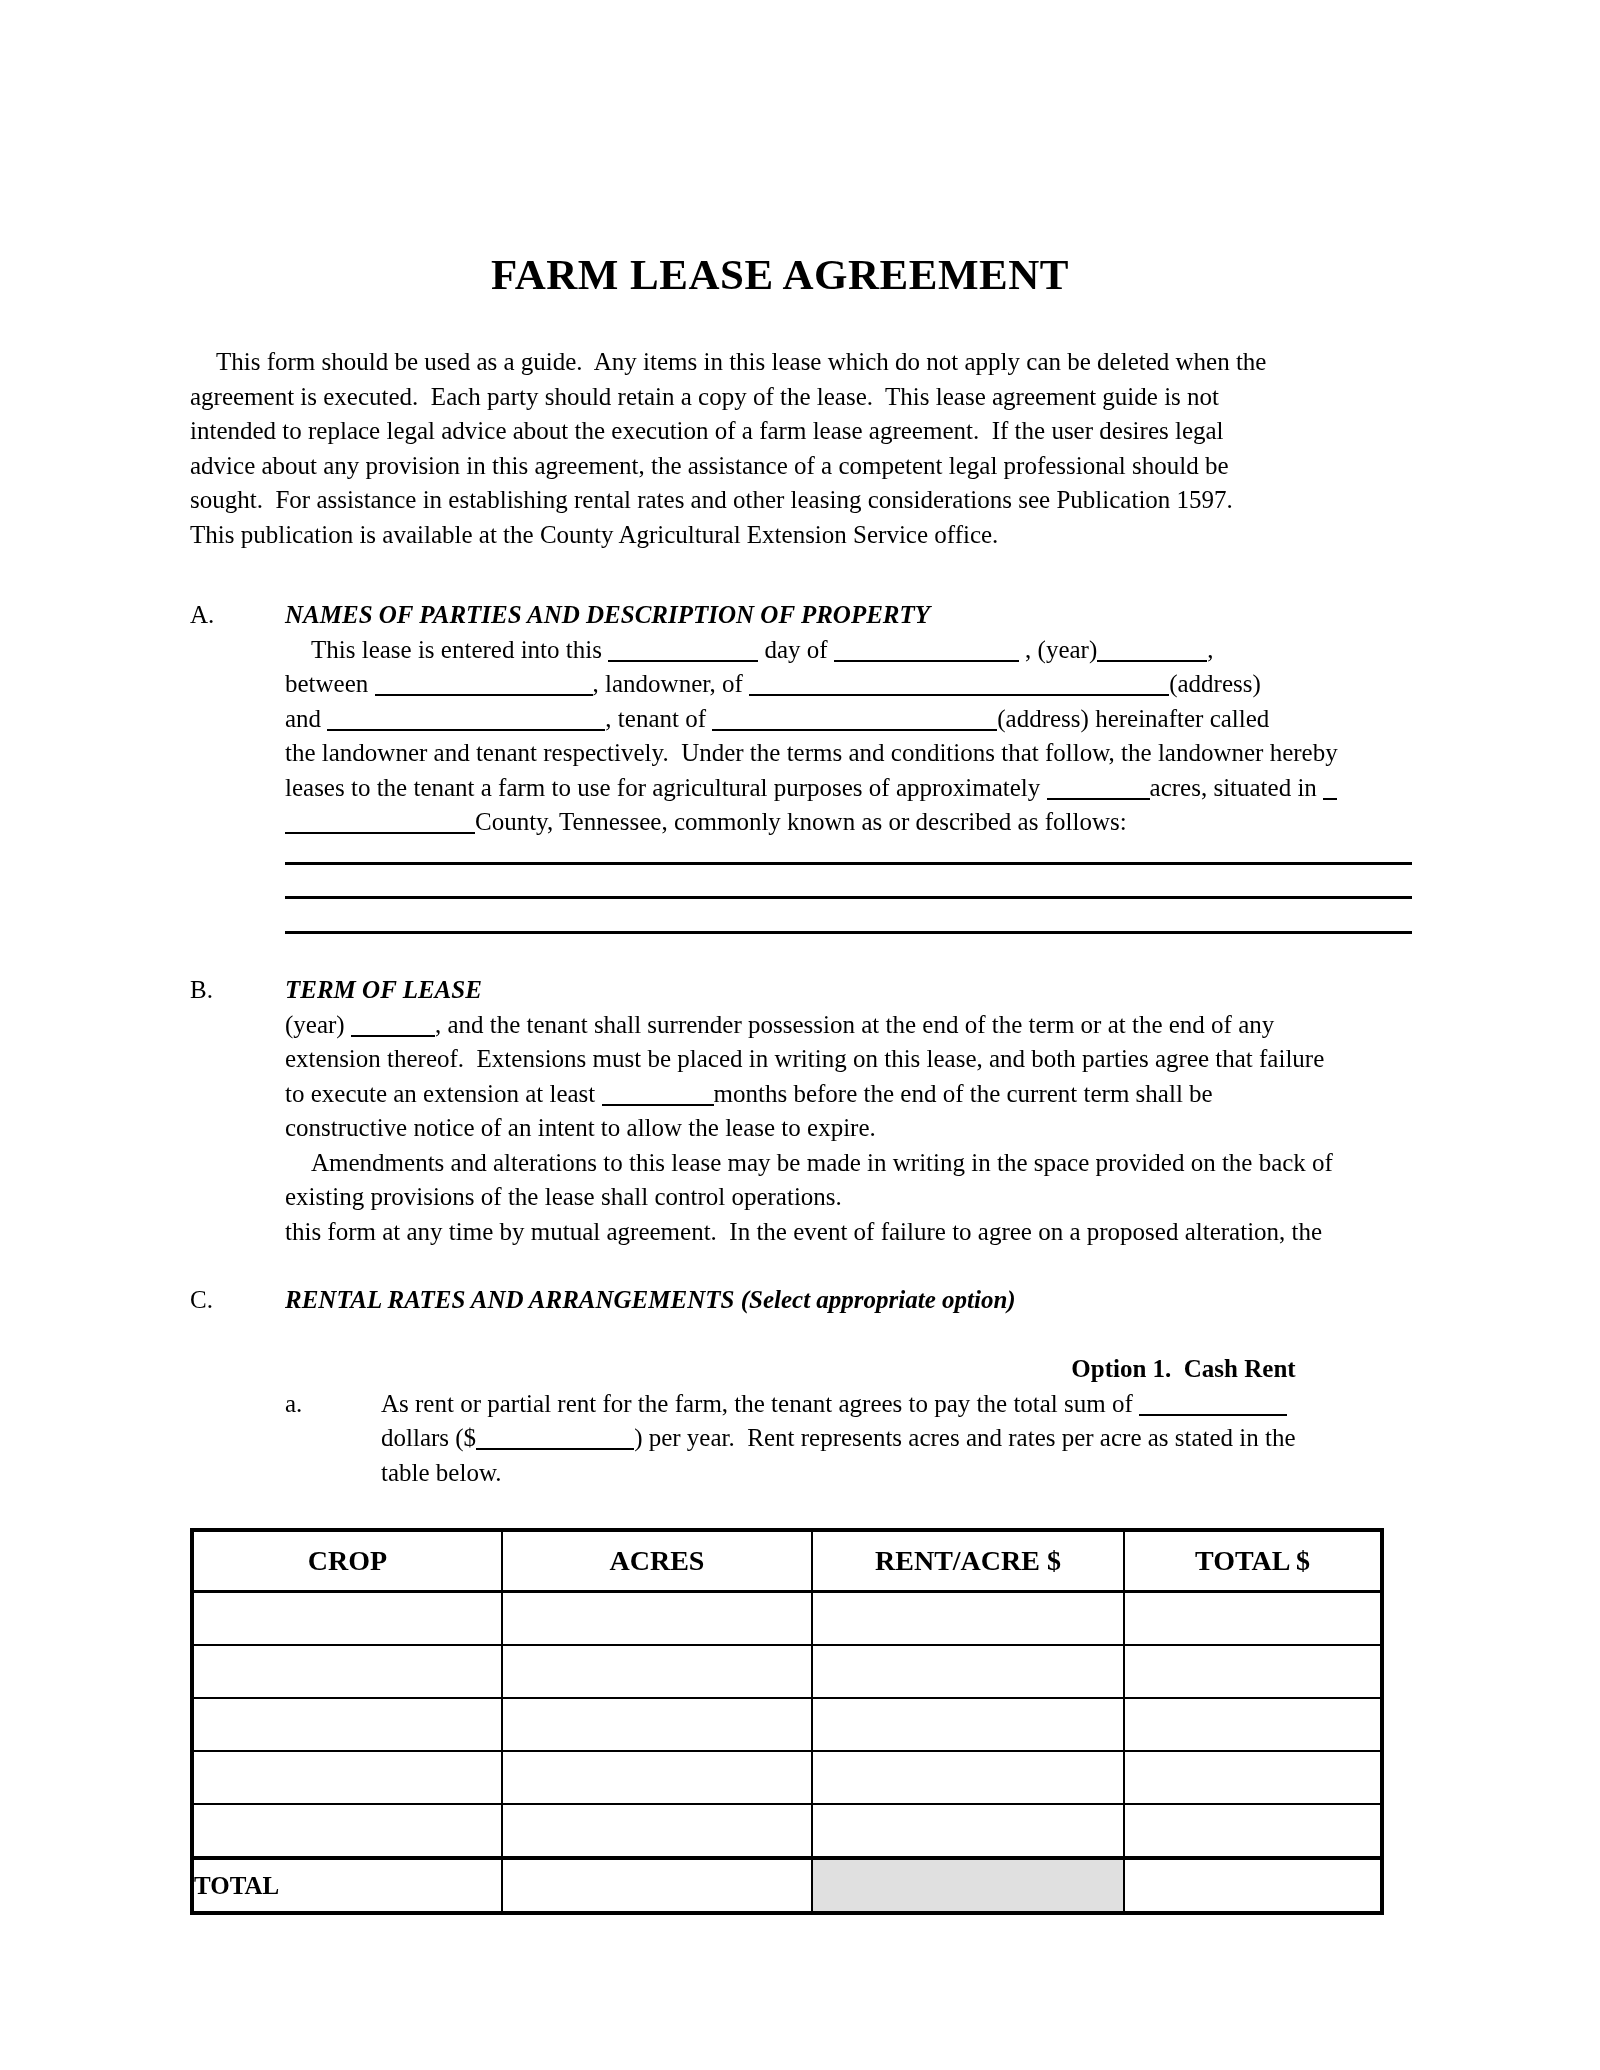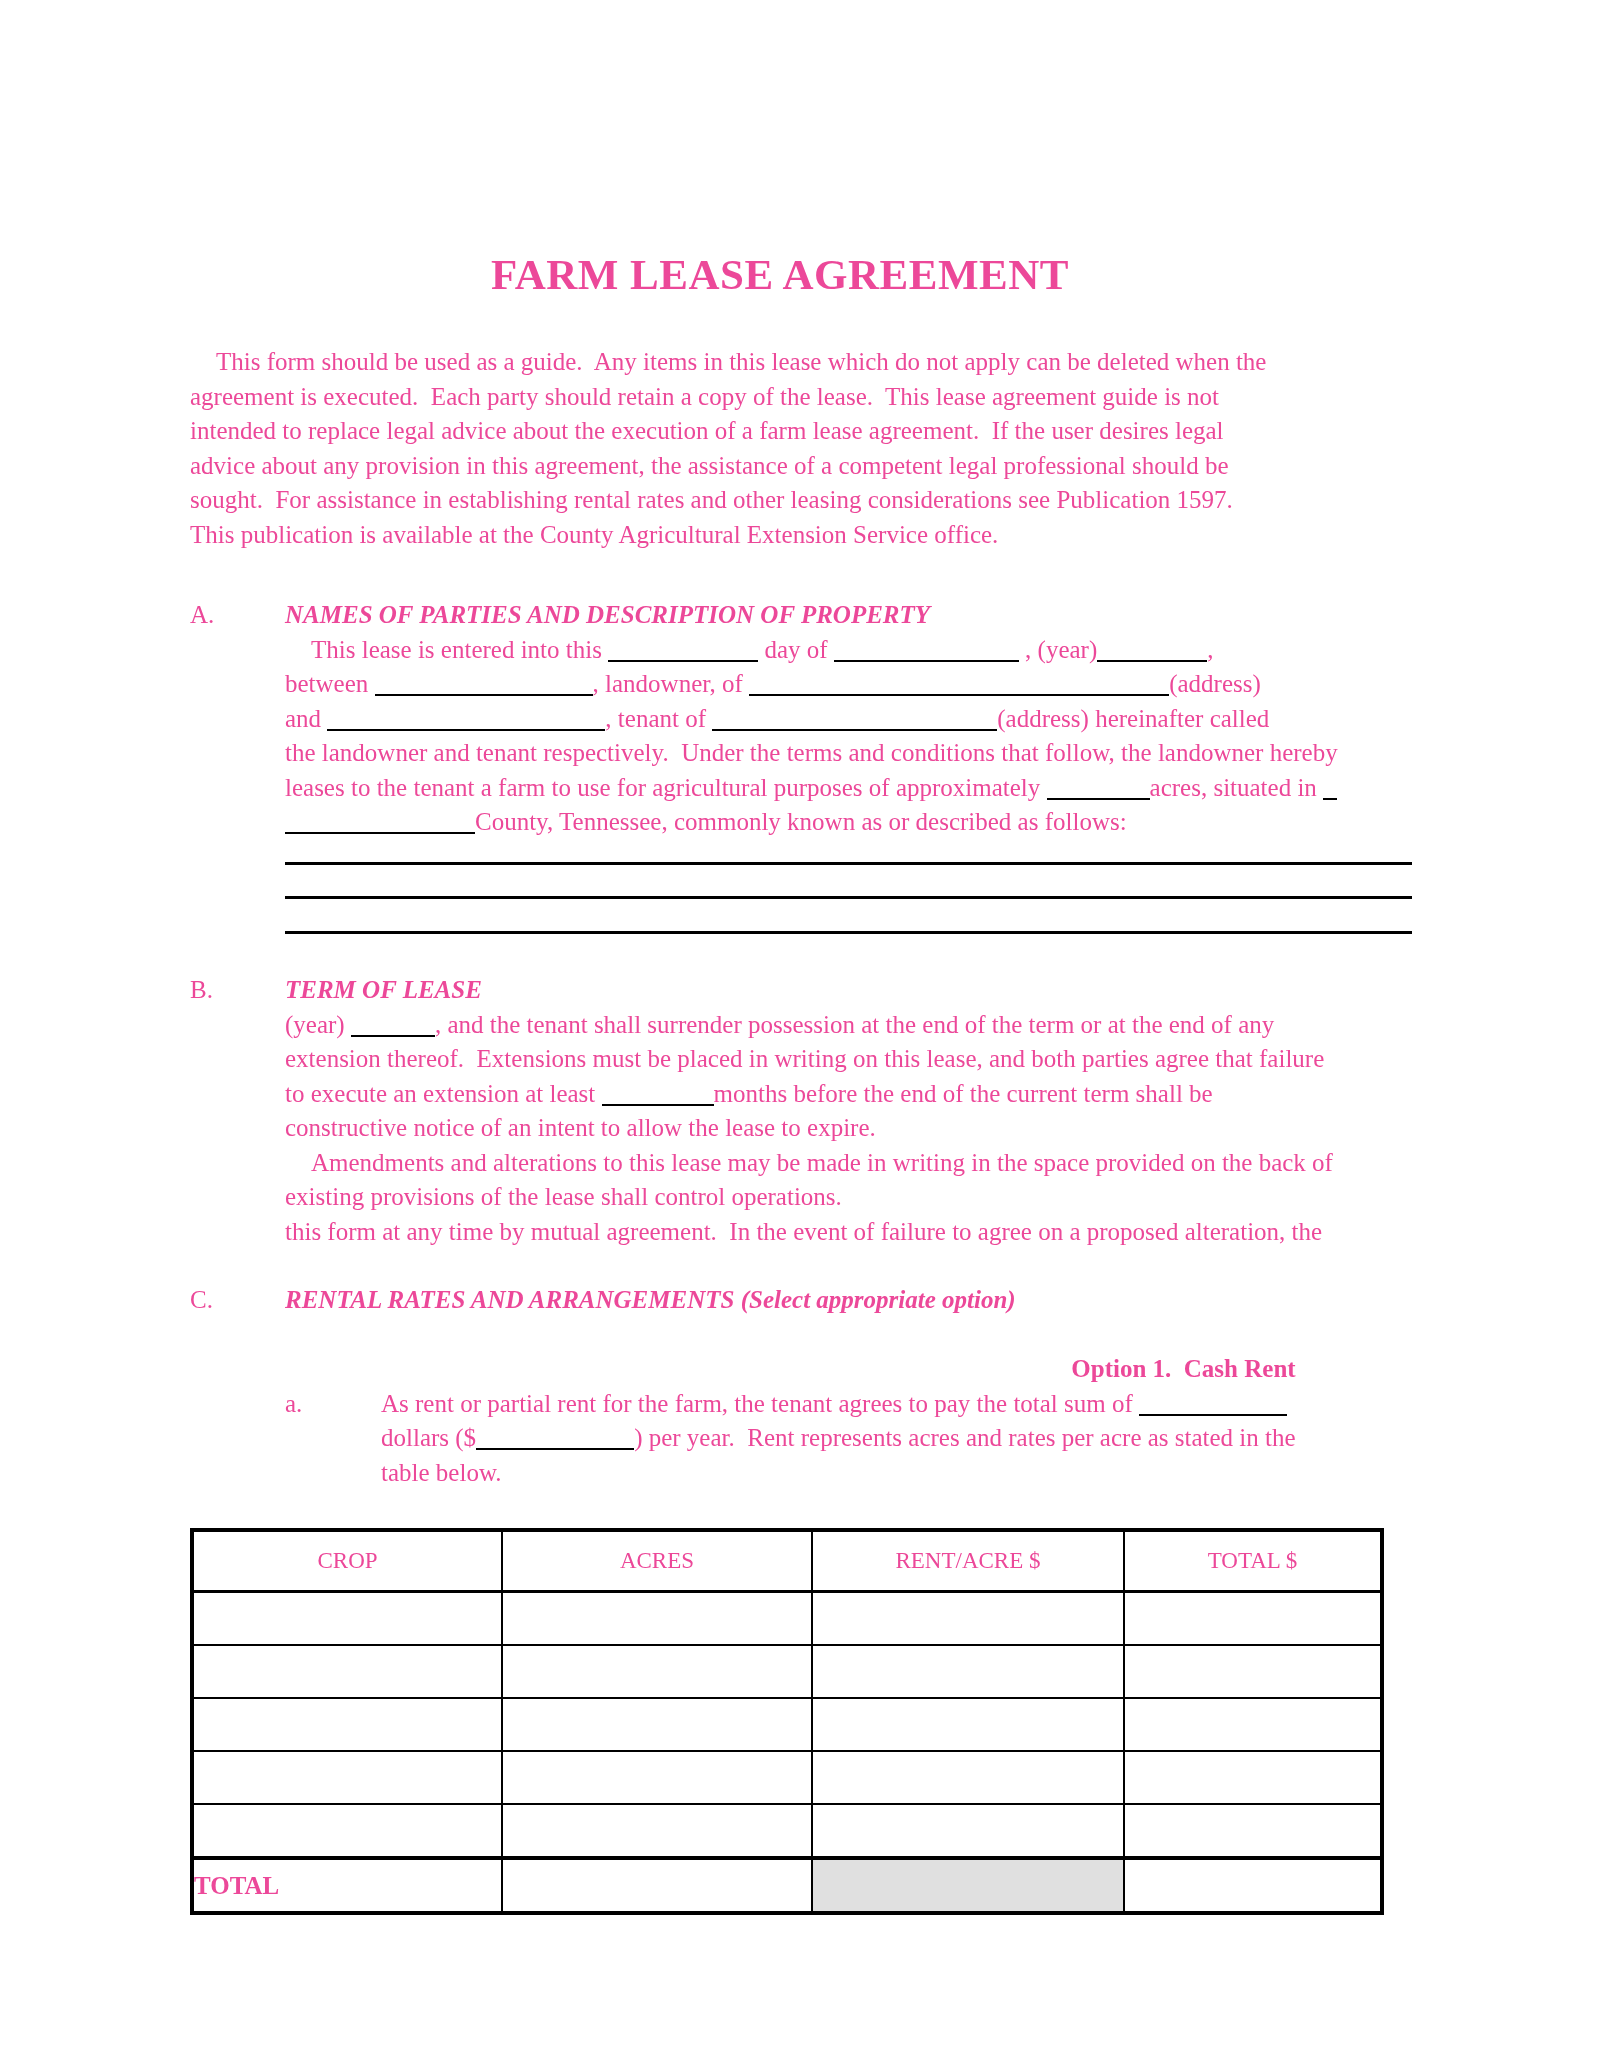--- a/index.html
+++ b/index.html
@@ -1,20 +1,20 @@
 <!DOCTYPE html>
 <html><head>
 <meta charset="utf-8">
 <style>
   html,body { margin:0; padding:0; background:#ffffff; }
   .page {
     position:relative;
     width:1412px; height:2070px;
     background:#ffffff;
-    color:#ec4899;
+    color:#000000;
     font-family:"Liberation Serif","DejaVu Serif",serif;
     font-size:25px;
     box-sizing:border-box;
     padding:250px 100px 0 190px;
     overflow:hidden;
   }
   h1.doc-title {
     margin:0 0 46px 0;
     width:1180px;
     text-align:center;
@@ -47,24 +47,24 @@
   table.rent-table {
     margin-top:38px;
     border-collapse:collapse;
     table-layout:fixed;
     width:1190px;
     border:4px solid #000;
   }
   table.rent-table th, table.rent-table td { border:2px solid #000; padding:0; }
   table.rent-table thead th {
     height:58px;
-    font-weight:normal;
+    font-weight:bold;
     text-align:center;
     vertical-align:middle;
-    font-size:23px;
+    font-size:28px;
     border-bottom:3px solid #000;
   }
   table.rent-table tbody td { height:51px; }
   tr.total-row td { border-top:4px solid #000; height:49px; vertical-align:middle; }
   td.total-label { font-weight:bold; padding-left:8px;margin-left:40px; }
 </style>
 </head>
 <body>
 
 <div class="page">

